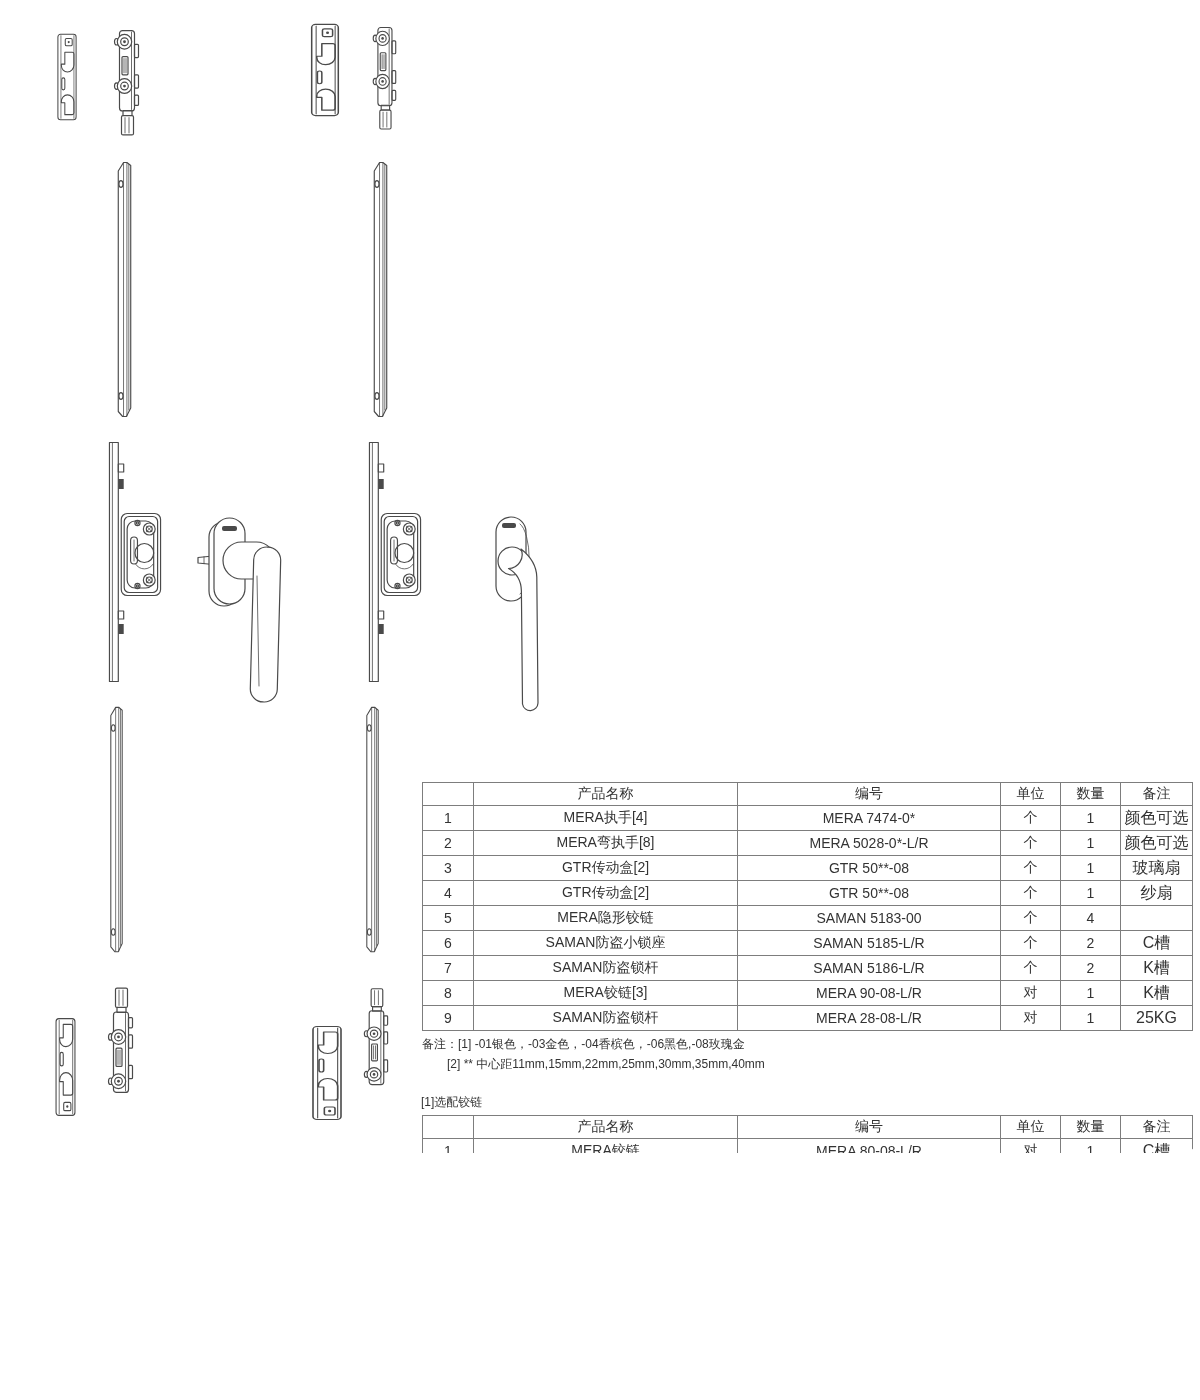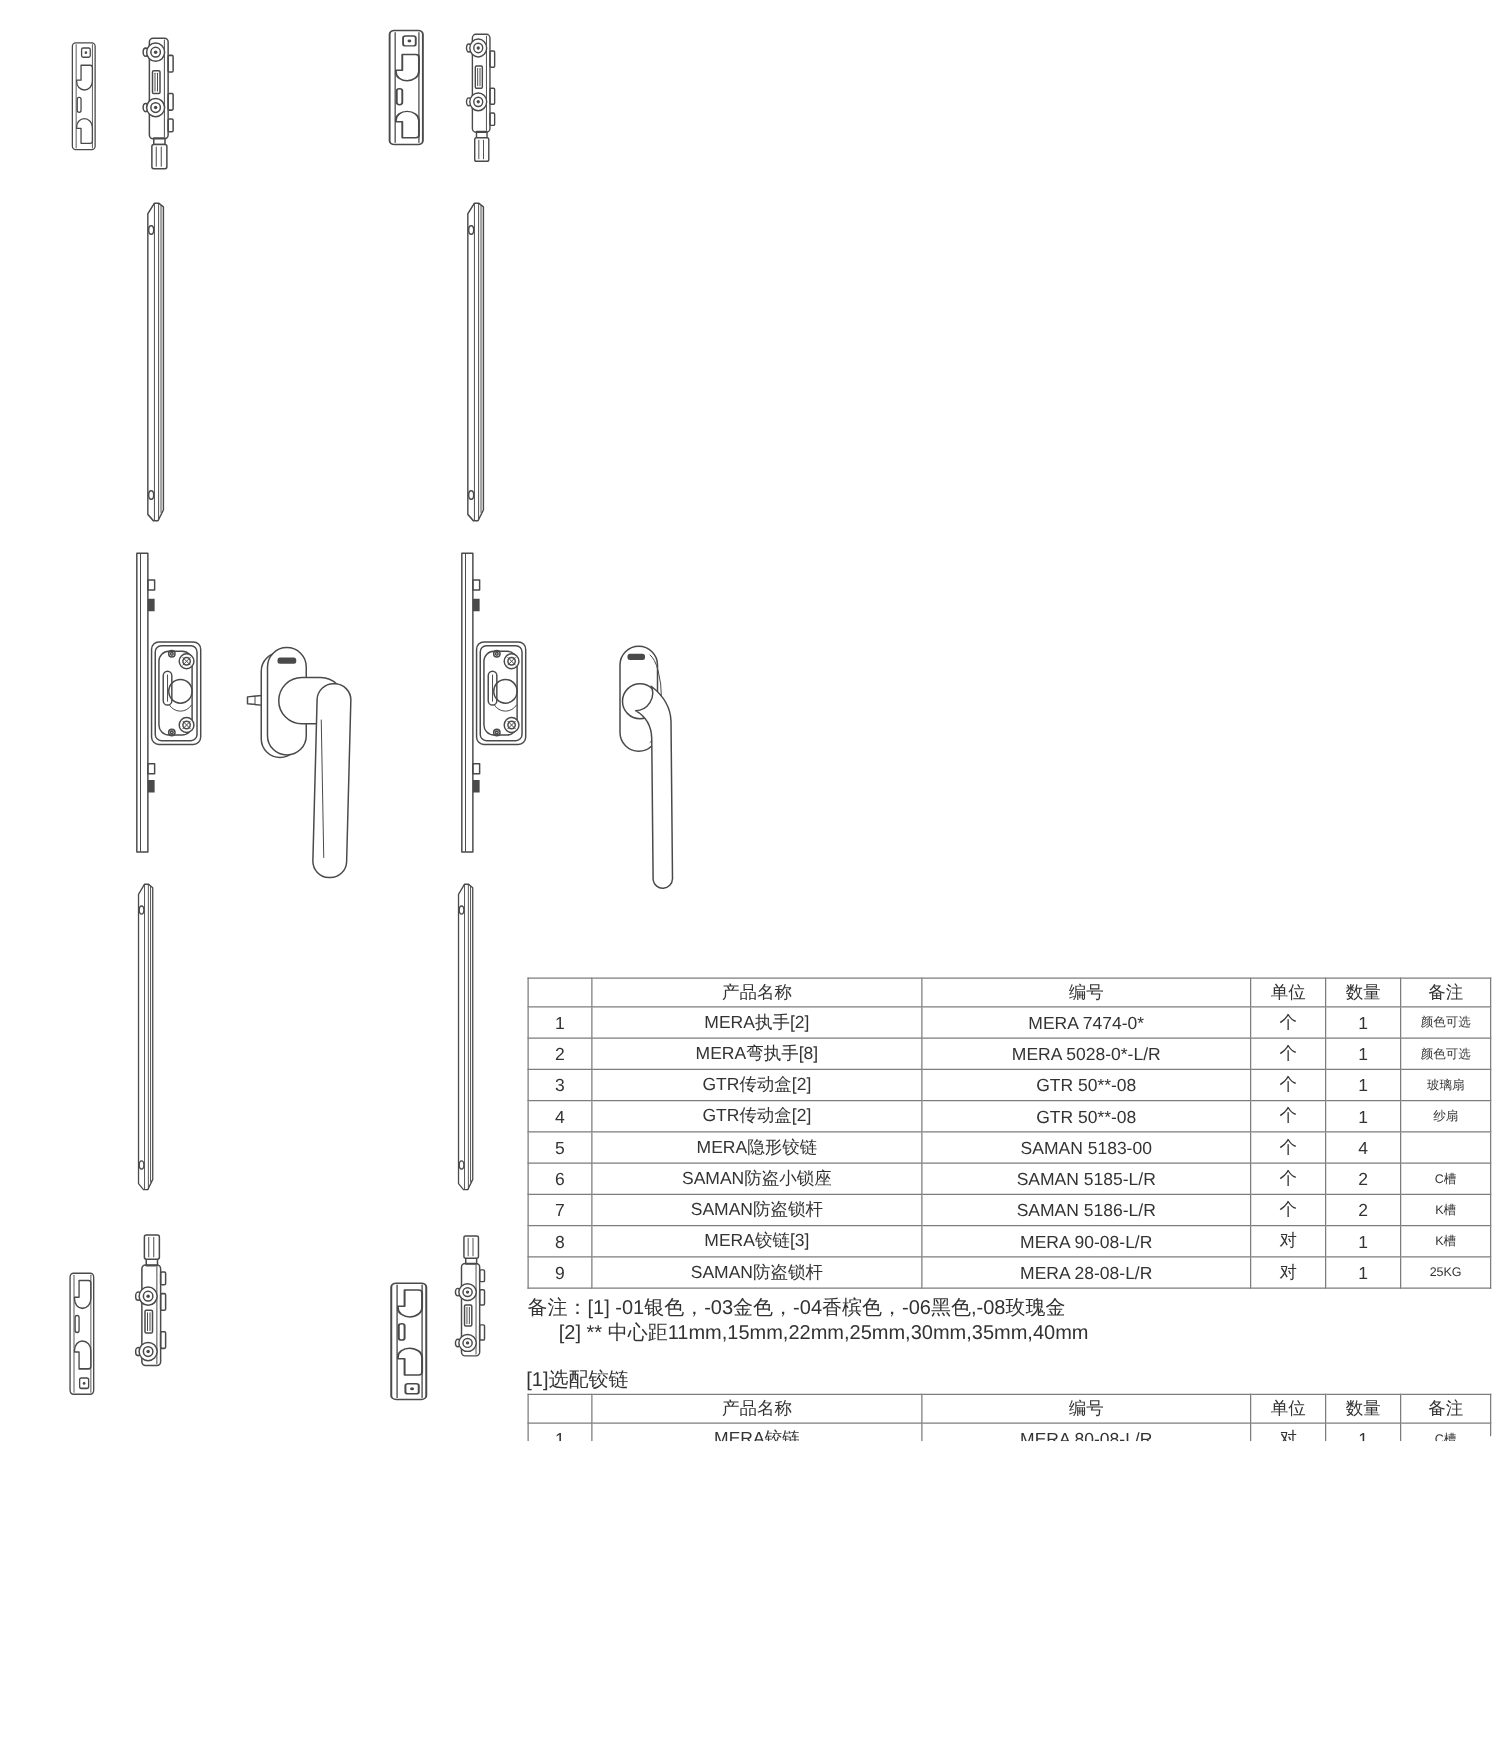--- a/index.html
+++ b/index.html
@@ -8,27 +8,27 @@
   .fig{position:absolute;}
   .fig svg{display:block;width:100%;height:100%;}
   .flip-v{transform:scaleY(-1);}
   
   table.parts{position:absolute;border-collapse:collapse;table-layout:fixed;width:770px;
               font-size:14px;color:#333;}
   table.parts th,table.parts td{border:1px solid #7d7d7d;text-align:center;vertical-align:middle;
               padding:0;font-weight:normal;overflow:hidden;white-space:nowrap;}
   table.parts thead th{height:22px;}
   table.parts tbody td{height:24px;}
-  table.parts td.remark{font-size:10px;}
+  table.parts td.remark{font-size:16px;}
   col.c-idx{width:51px;} col.c-name{width:264px;} col.c-code{width:263px;}
   col.c-unit{width:60px;} col.c-qty{width:60px;} col.c-rem{width:72px;}
   #main-table{left:422px;top:782px;}
   #optional-table{left:422px;top:1115px;}
   
-  .note{position:absolute;font-size:16px;color:#333;white-space:nowrap;}
+  .note{position:absolute;font-size:12px;color:#333;white-space:nowrap;}
   #note-line1{left:422px;top:1036px;}
   #note-line2{left:447px;top:1056px;}
   #note-line3{left:421px;top:1094px;}
   
   .ln{stroke:#4a4a4a;stroke-width:1.2;fill:none;stroke-linejoin:round;stroke-linecap:round;}
   .lnf{stroke:#4a4a4a;stroke-width:1.2;fill:#ffffff;stroke-linejoin:round;stroke-linecap:round;}
   .thin{stroke:#4a4a4a;stroke-width:0.8;fill:none;stroke-linecap:round;}
   .dk{fill:#4a4a4a;stroke:none;}
 </style>
 </head>
@@ -406,21 +406,21 @@
           <th>产品名称</th>
           <th>编号</th>
           <th>单位</th>
           <th>数量</th>
           <th>备注</th>
         </tr>
       </thead>
     <tbody>
         <tr>
           <td>1</td>
-          <td>MERA执手[2]</td>
+          <td>MERA执手[4]</td>
           <td>MERA 7474-0*</td>
           <td>个</td>
           <td>1</td>
           <td class="remark">颜色可选</td>
         </tr>
         <tr>
           <td>2</td>
           <td>MERA弯执手[8]</td>
           <td>MERA 5028-0*-L/R</td>
           <td>个</td>

